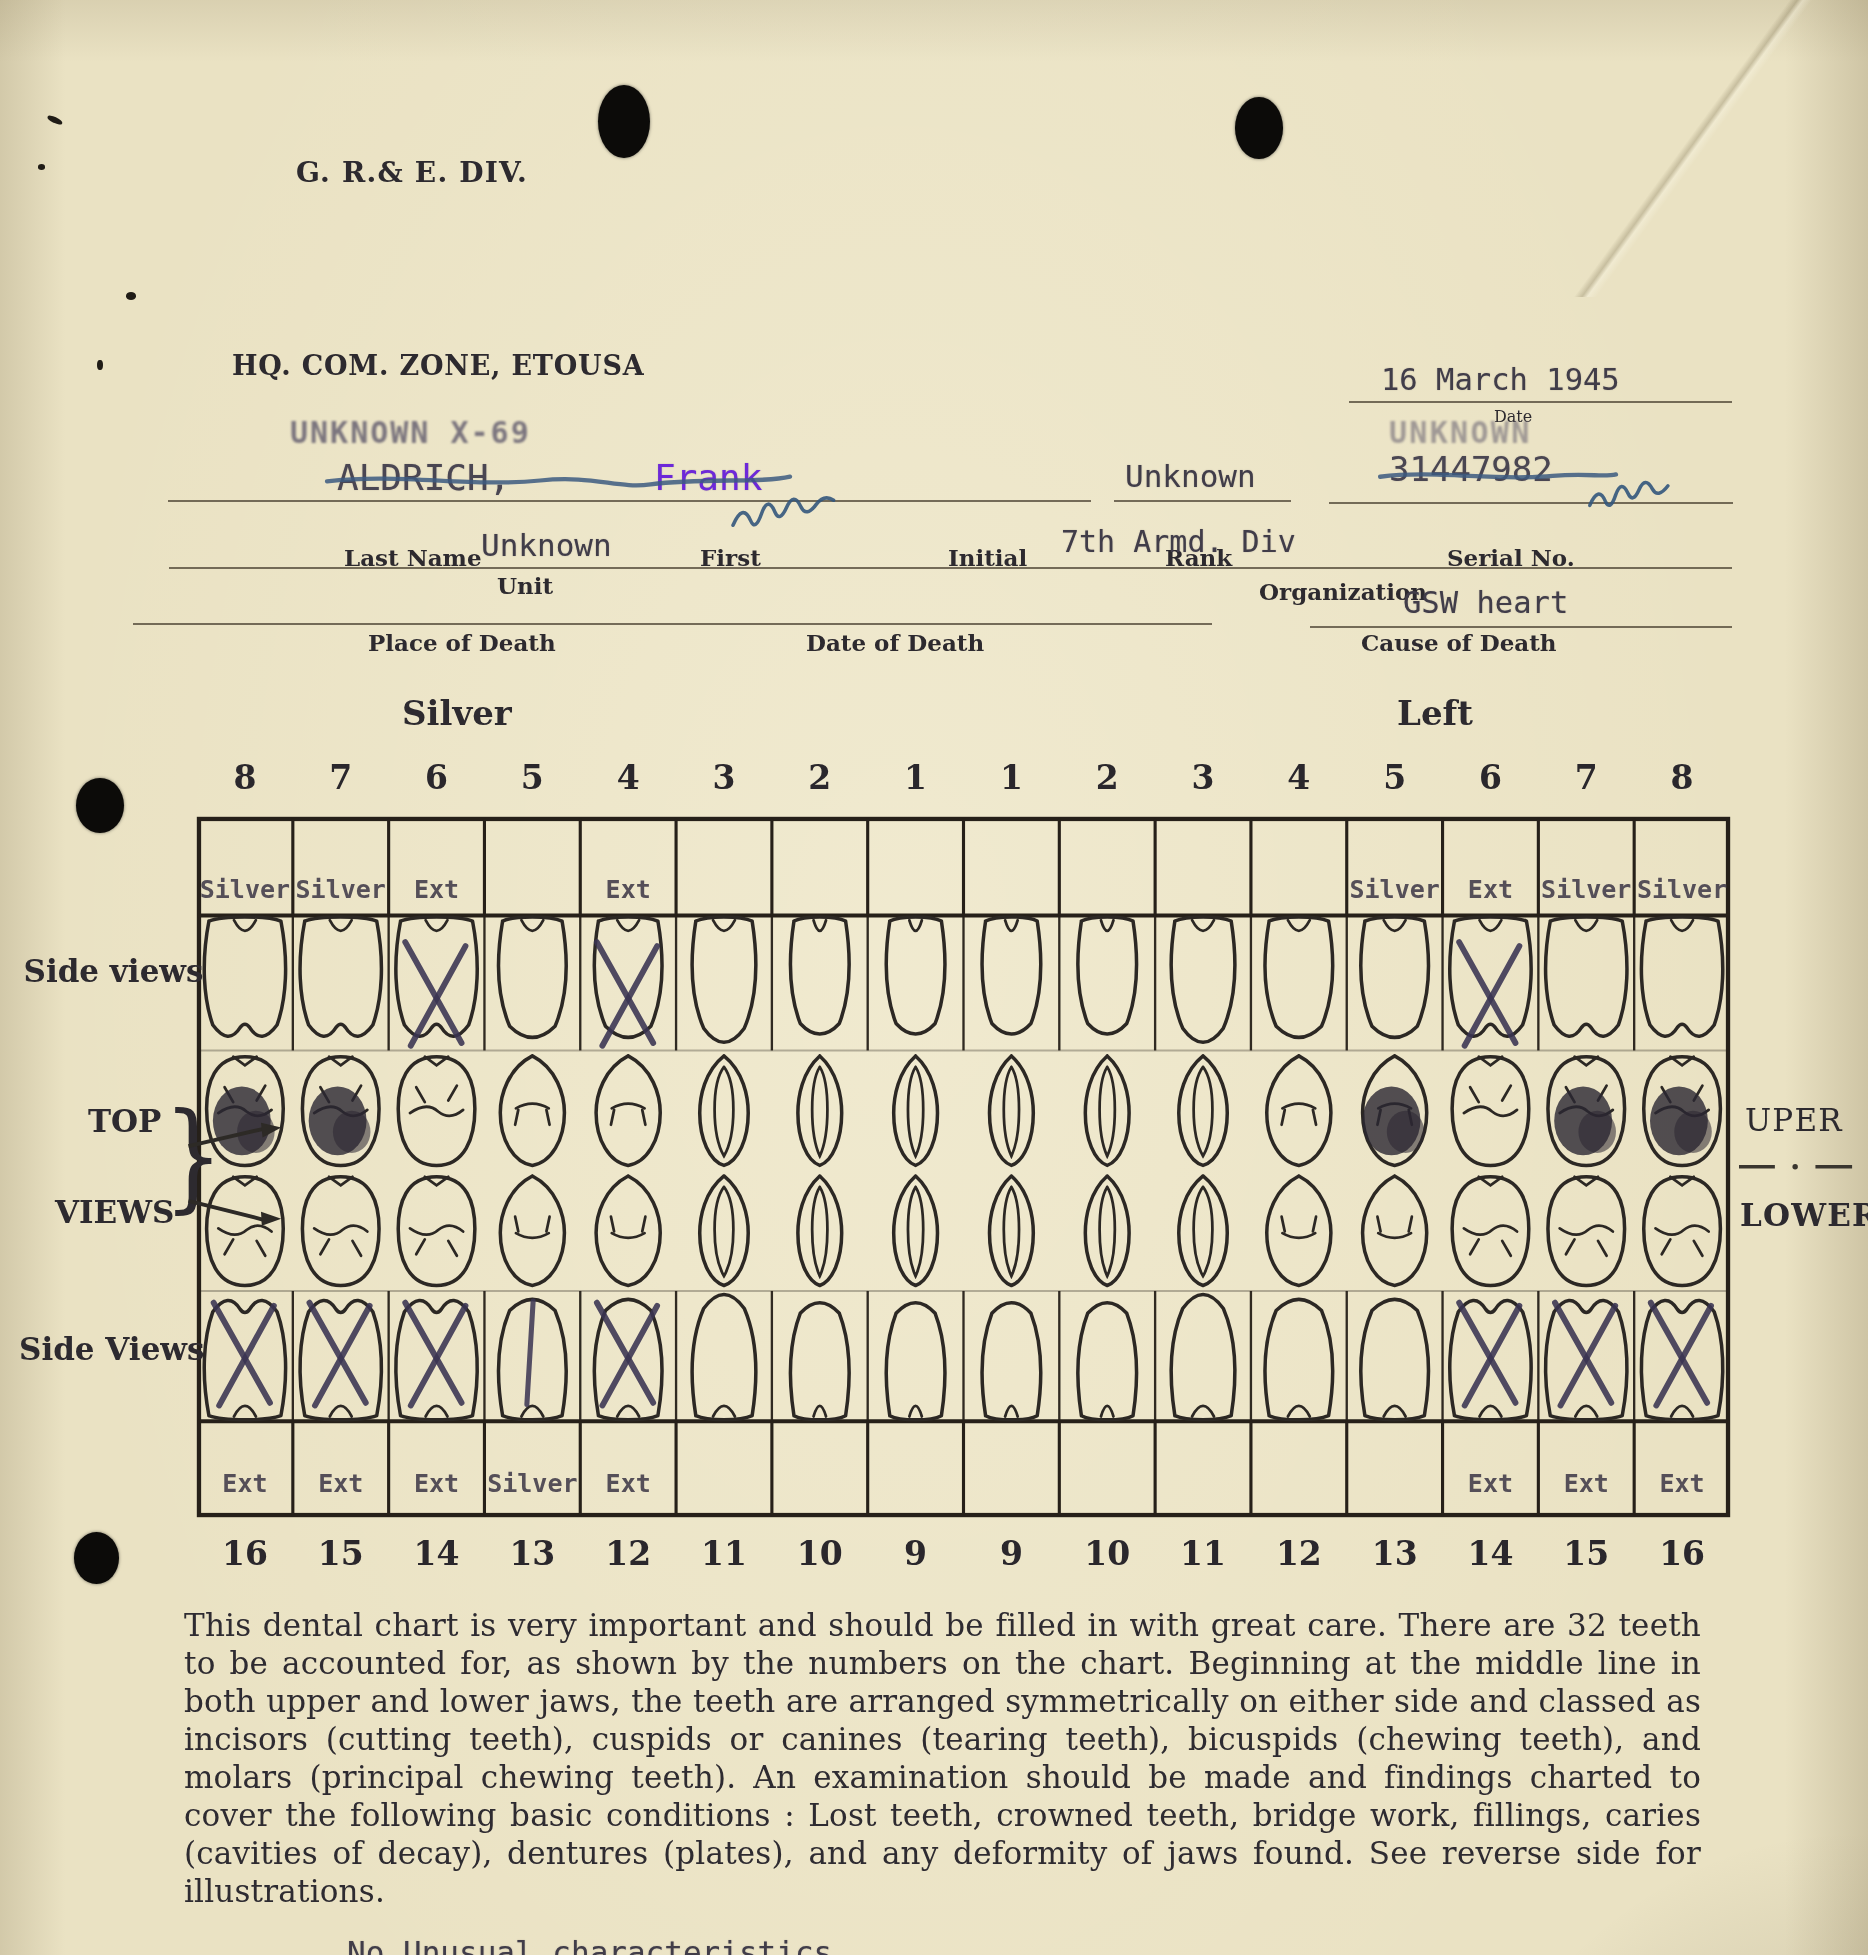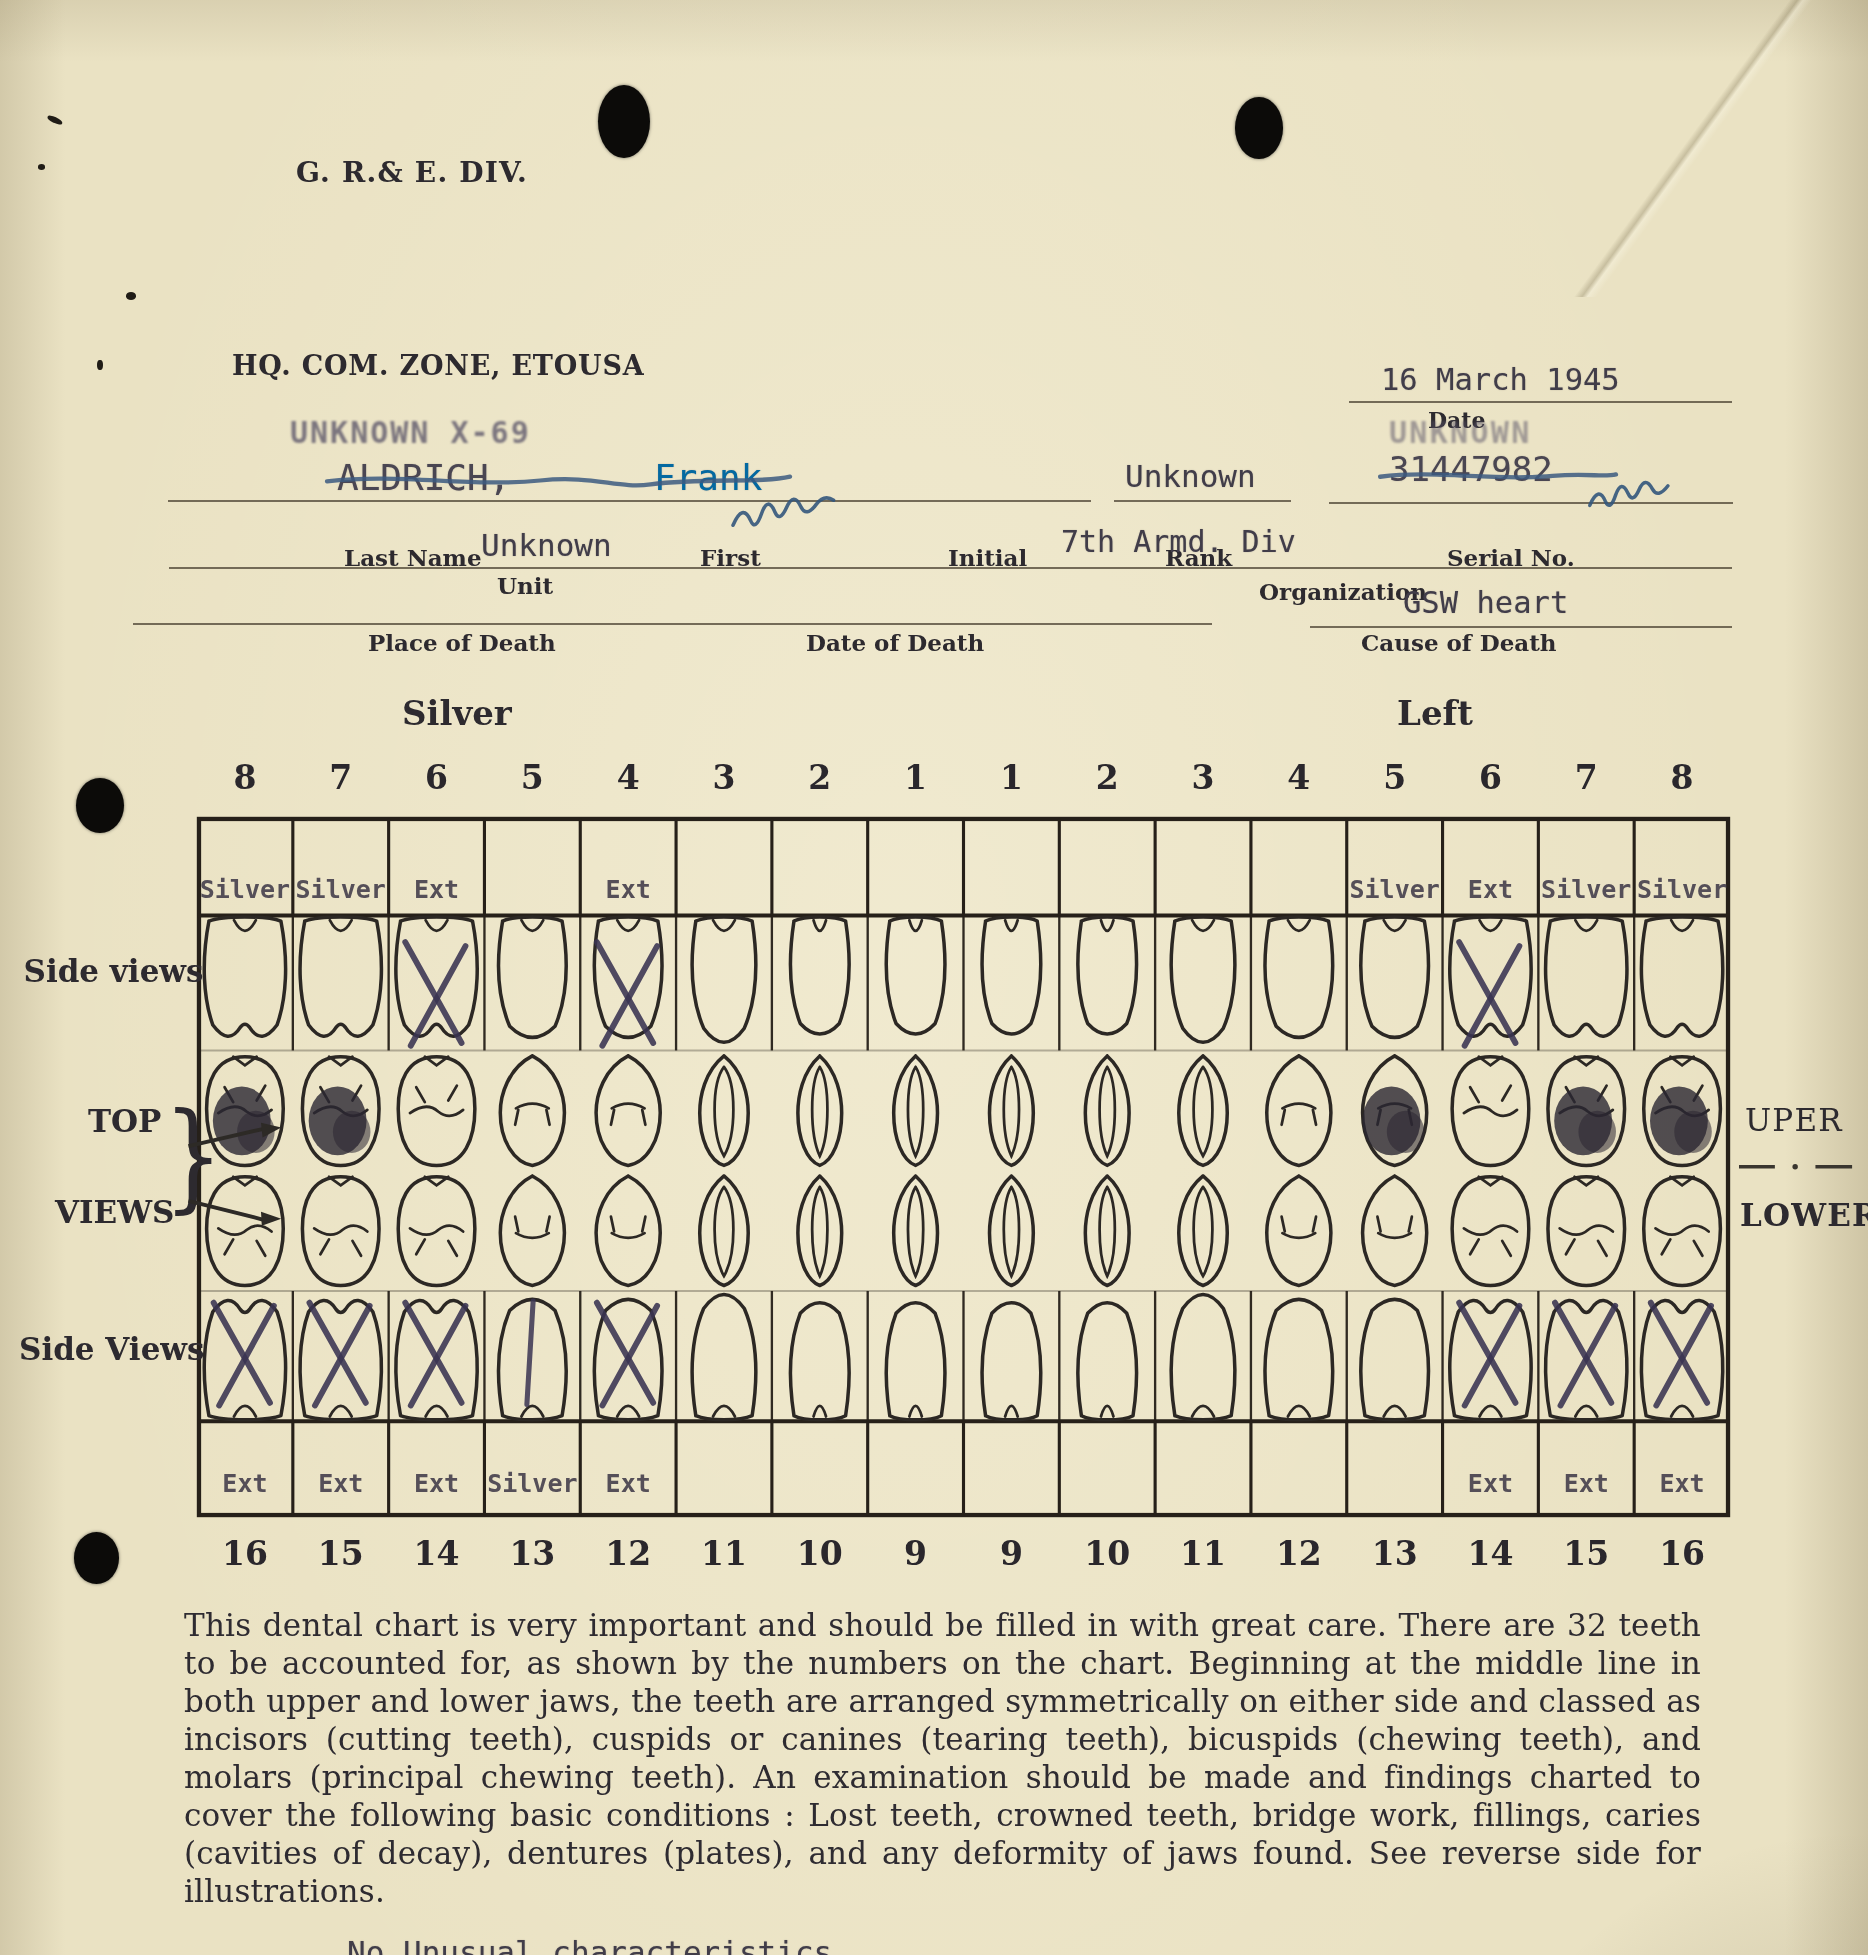--- a/index.html
+++ b/index.html
@@ -44,25 +44,25 @@
   <div class="abs speck" style="left:97px;top:360px;width:5.5px;height:10.2px;"></div>
   <div class="abs speck" style="left:47px;top:117px;width:15.6px;height:5.5px;transform:rotate(25deg);"></div>
   <div class="abs speck" style="left:38px;top:164px;width:7px;height:5.5px;"></div>
 
   <div class="abs p" style="left:296px;top:156px;font-size:28px;font-weight:700;letter-spacing:1.2px;">G. R.&amp; E. DIV.</div>
   <div class="abs p" style="left:232px;top:350px;font-size:27px;font-weight:700;letter-spacing:0.8px;">HQ. COM. ZONE, ETOUSA</div>
 
 
   <div class="abs t" style="left:1381px;top:362px;font-size:30.5px;">16 March 1945</div>
   <div class="abs fline" style="left:1349px;top:401px;width:383px;"></div>
-  <div class="abs p" style="left:1428px;top:407px;font-size:22px;font-weight:700;">Date</div>
+  <div class="abs p" style="left:1494px;top:407px;font-size:16px;font-weight:400;">Date</div>
 
   <div class="abs stamp" style="left:290px;top:415px;font-size:30px;letter-spacing:2px;">UNKNOWN X-69</div>
   <div class="abs t" style="left:337px;top:457px;font-size:36px;color:#4a4652;">ALDRICH,</div>
-  <div class="abs t" style="left:654px;top:457px;font-size:36px;color:#0369a1;">Frank</div>
+  <div class="abs t" style="left:654px;top:457px;font-size:36px;color:#6d28d9;">Frank</div>
   <div class="abs fline" style="left:168px;top:500px;width:923px;"></div>
   <div class="abs fline" style="left:1114px;top:500px;width:177px;"></div>
   <div class="abs fline" style="left:1329px;top:502px;width:404px;"></div>
   <div class="abs t" style="left:1125px;top:458px;font-size:31px;">Unknown</div>
   <div class="abs stamp" style="left:1389px;top:415px;font-size:30px;letter-spacing:2.3px;color:rgba(85,80,102,.5);filter:blur(1.2px);">UNKNOWN</div>
   <div class="abs t" style="left:1389px;top:449px;font-size:34px;color:#4a4652;">31447982</div>
   <div class="abs p" style="left:344px;top:544px;font-size:23px;font-weight:700;">Last Name</div>
   <div class="abs p" style="left:700px;top:544px;font-size:23px;font-weight:700;">First</div>
   <div class="abs p" style="left:923px;top:544px;font-size:23px;font-weight:700;margin-left:25px;">Initial</div>
   <div class="abs p" style="left:1165px;top:544px;font-size:23px;font-weight:700;">Rank</div>

